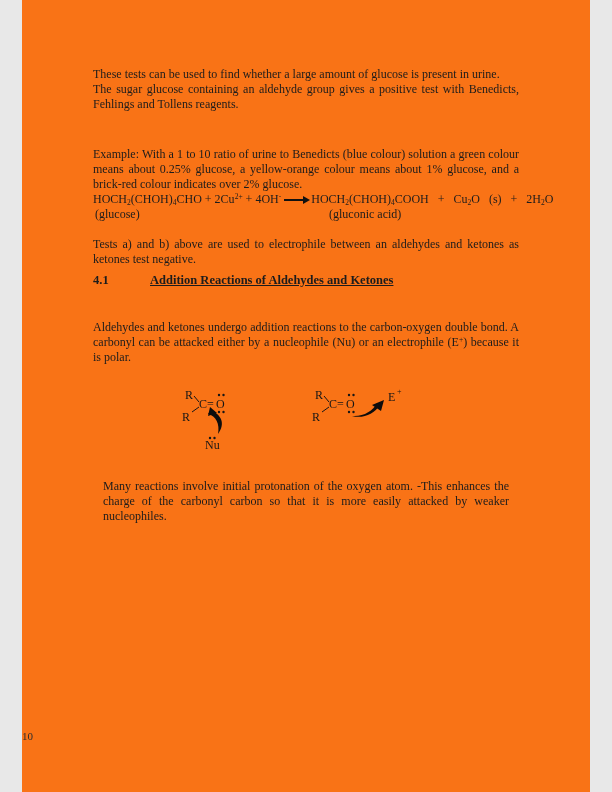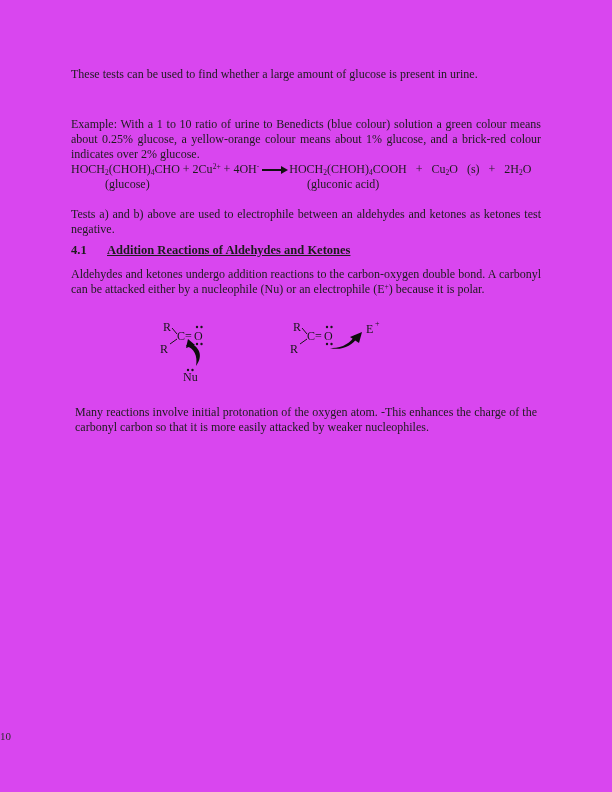--- a/index.html
+++ b/index.html
@@ -1,63 +1,63 @@
 <!DOCTYPE html>
 <html><head>
 <meta charset="utf-8">
 <style>
   html, body { margin: 0; padding: 0; background: #e8e8e8; }
   .page {
-    width: 612px; height: 792px;
+    width: 568px; height: 792px;
     margin: 0 auto;
-    background: #d946ef;
+    background: #f97316;
     position: relative;
     font-family: "Liberation Serif", "DejaVu Serif", serif;
     font-size: 12px;
     line-height: 15px;
     color: #1c1c1c;
     overflow: hidden;
   }
   .content { padding: 67px 71px 0 71px; }
   .just { text-align: justify; }
   .para { margin: 0; }
   .example-para { margin-top: 35px; }
   .equation-block { }
   .equation-line { white-space: pre; }
   .equation-line sub, .equation-line sup, .body-sup sup { font-size: 7.5px; line-height: 0; }
   sub { vertical-align: -2px; }
   sup { vertical-align: 4.5px; }
   .equation-labels { position: relative; height: 15px; }
   .equation-labels span { position: absolute; top: 0; }
-  .label-reactant { left: 34px; }
+  .label-reactant { left: 2px; }
   .label-product { left: 236px; }
   .tests-para { margin-top: 15px; }
   .section-heading {
     margin-top: 5px;
     font-weight: bold;
     font-size: 12.5px;
     line-height: 17px;
   }
   .heading-num { display: inline-block; width: 36px; }
-  .heading-title { text-decoration: underline; }
-  .addition-para { margin-top: 8px; }
+  .heading-title { text-decoration: underline; margin-left: 21px; }
+  .addition-para { margin-top: 31px; }
   .figures { position: relative; height: 104px; }
   .fig { position: absolute; }
   .fig-left { left: 84px; top: 17px; }
   .fig-right { left: 214px; top: 17px; }
   .fig svg text {
     font-family: "Liberation Serif", "DejaVu Serif", serif;
     font-size: 12px;
     fill: #161616;
   }
   .fig svg text.sup-t { font-size: 8px; }
   .fig svg line { stroke: #161616; stroke-width: 1; }
   .fig svg circle { fill: #161616; }
   .fig svg path { fill: #0d0d0d; }
-  .many-para { margin: 4px; }
+  .many-para { margin: 10px; }
   .rxn-arrow {
     display: inline-block;
     width: 19px; height: 2px;
     background: #111;
     position: relative;
     vertical-align: 2px;
     margin: 0 8px 0 3px;
   }
   .rxn-arrow::after {
     content: "";
@@ -77,20 +77,21 @@
   }
 </style>
 </head>
 <body>
 
 <div class="page">
   <div class="content">
 
     <div class="para just">
       <div>These tests can be used to find whether a large amount of glucose is present in urine.</div>
+      <div class="just">The sugar glucose containing an aldehyde group gives a positive test with Benedicts, Fehlings and Tollens reagents.</div>
     </div>
 
     <p class="para just example-para">Example: With a 1 to 10 ratio of urine to Benedicts (blue colour) solution a green colour means about 0.25% glucose, a yellow-orange colour means about 1% glucose, and a brick-red colour indicates over 2% glucose.</p>
 
     <div class="equation-block">
       <div class="equation-line"><span>HOCH</span><sub>2</sub><span>(CHOH)</span><sub>4</sub><span>CHO + 2Cu</span><sup>2+</sup><span> + 4OH</span><sup>-</sup><span class="rxn-arrow"></span><span>HOCH</span><sub>2</sub><span>(CHOH)</span><sub>4</sub><span>COOH   +   Cu</span><sub>2</sub><span>O   (s)   +   2H</span><sub>2</sub><span>O</span></div>
       <div class="equation-labels">
         <span class="label-reactant">(glucose)</span>
         <span class="label-product">(gluconic acid)</span>
       </div>

